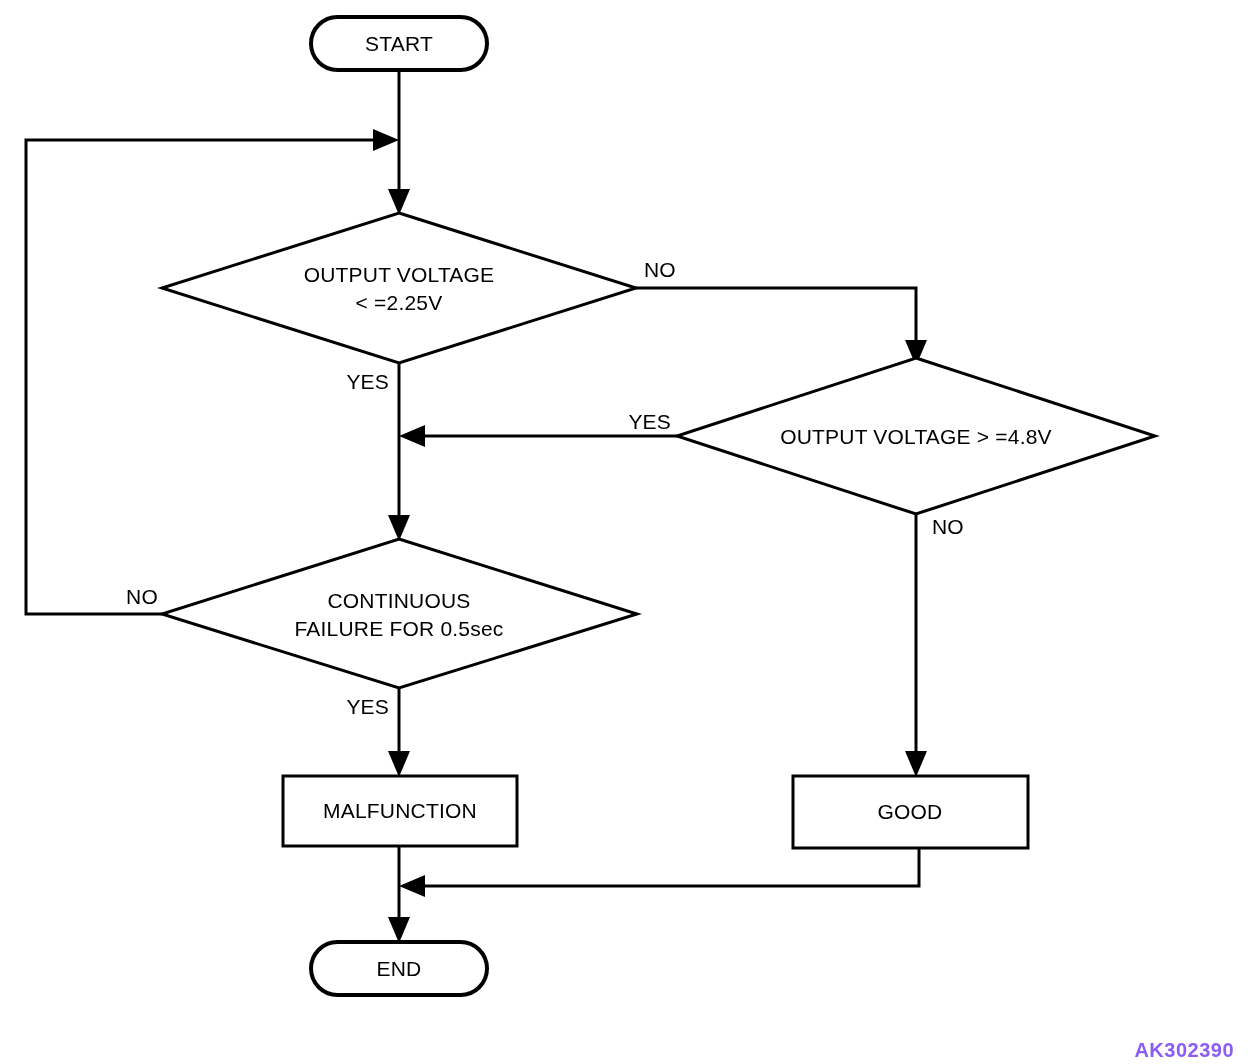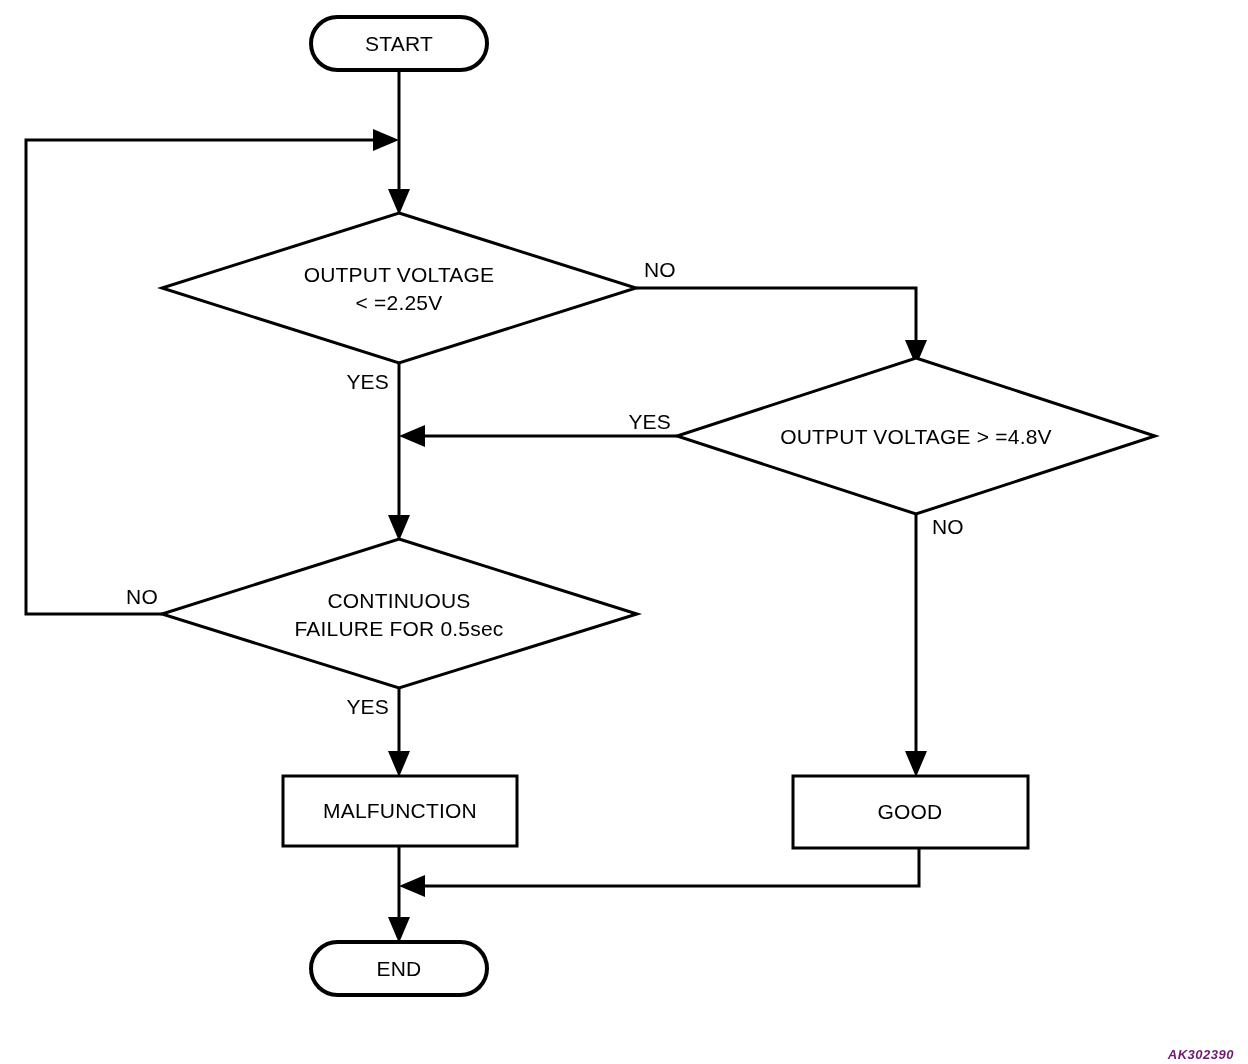--- a/index.html
+++ b/index.html
@@ -64,25 +64,24 @@
     fill: #000000;
     letter-spacing: 0.2px;
   }
   .edge-label.anchor-end { text-anchor: end; }
   .edge-label.anchor-start { text-anchor: start; }
   .figure-id {
     position: absolute;
     right: 14px;
     bottom: 8px;
     font-family: "Liberation Sans", sans-serif;
-    font-size: 13px;
+    font-size: 20px;
     font-weight: bold;
-    color: #701a75;
+    color: #8b5cf6;
     letter-spacing: 0.5px;
-    font-style: italic;
   }
 </style>
 </head>
 <body>
 
 <div id="flow-root">
 
   <svg id="flow-svg" viewBox="0 0 1248 1064">
 
     <g>

